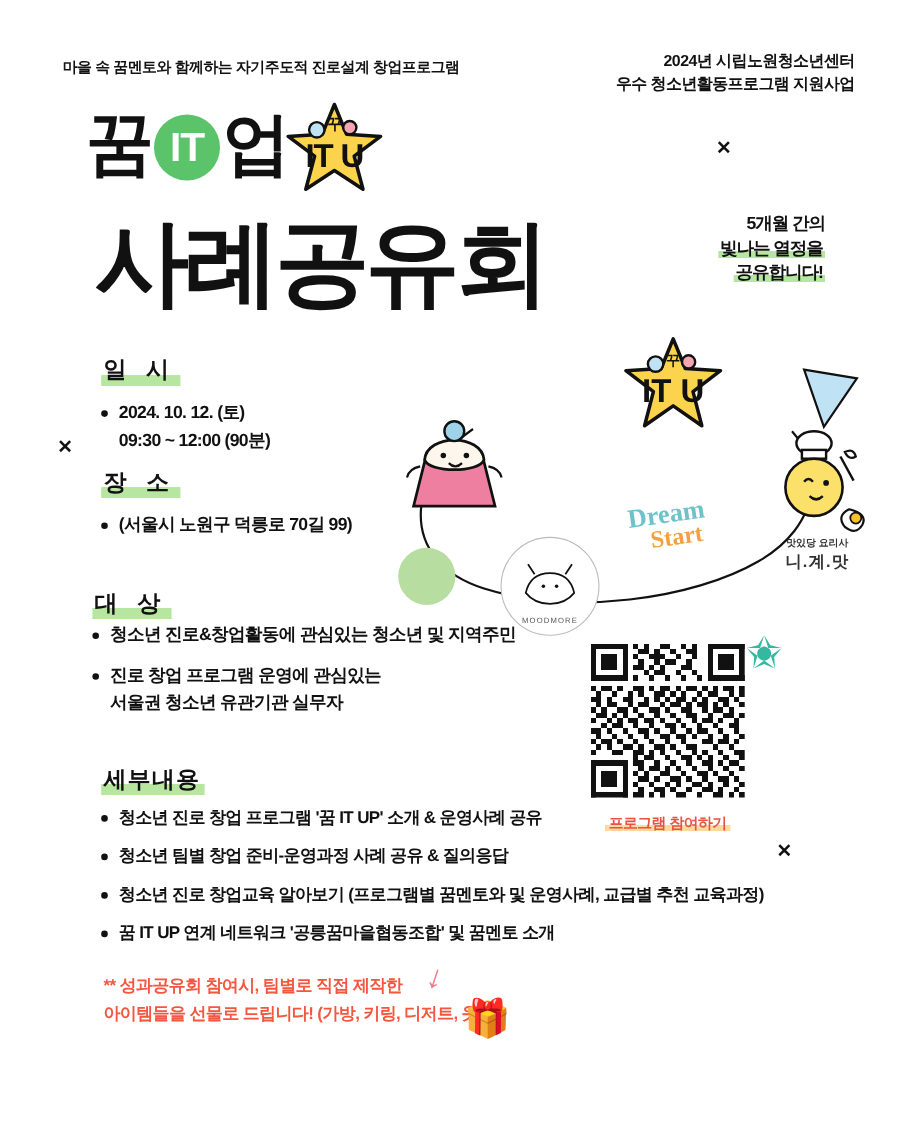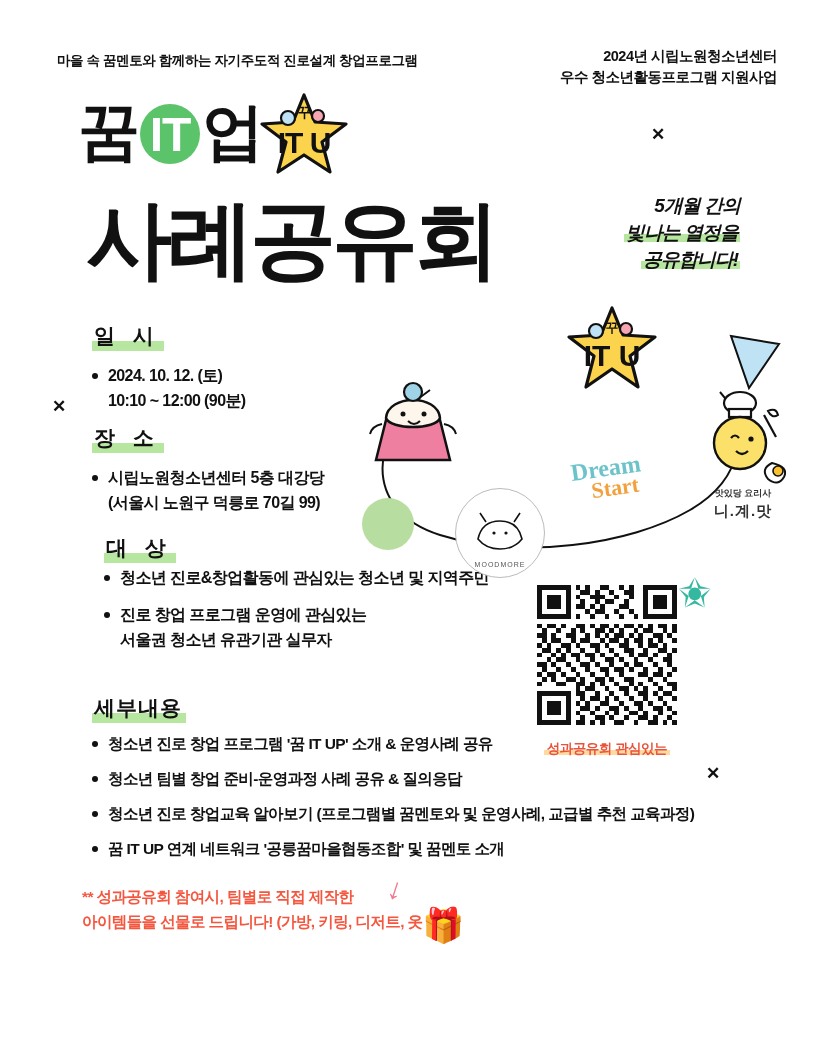--- a/index.html
+++ b/index.html
@@ -25,21 +25,21 @@
   }
 
   
   .logo-row{position:absolute;left:78px;top:86px;height:92px;display:flex;align-items:center;}
   .logo-kkum{
     font-size:62px;font-weight:900;letter-spacing:-2px;color:#111;line-height:1;
   }
   .logo-it{
     display:inline-flex;align-items:center;justify-content:center;
     width:60px;height:60px;border-radius:50%;
-    background:#5bc46a;color:#fff;font-size:48px;font-weight:900;
+    background:#5bc46a;color:#fff;font-size:37px;font-weight:900;
     margin:0 2px;position:relative;top:2px;letter-spacing:-1px;
   }
   .logo-up{font-size:62px;font-weight:900;letter-spacing:-2px;color:#111;line-height:1;}
 
   
   .star-badge{position:absolute;left:258px;top:92px;width:92px;height:92px;}
   .star-badge svg{display:block;}
   .star-badge .kktext{
     position:absolute;left:0;top:12px;width:92px;text-align:center;
     font-size:14px;font-weight:900;color:#111;letter-spacing:-1px;
@@ -51,22 +51,22 @@
 
   
   .big-title{
     position:absolute;left:86px;top:196px;
     font-size:86px;font-weight:900;letter-spacing:-4px;color:#111;line-height:1;
     white-space:nowrap;
   }
 
   
   .slogan{
-    position:absolute;right:95px;top:193px;text-align:right;
-    font-size:19px;font-weight:900;line-height:1.42;letter-spacing:-1px;color:#111;font-style:italic;
+    position:absolute;right:85px;top:193px;text-align:right;
+    font-size:16px;font-weight:900;line-height:1.42;letter-spacing:-1px;color:#111;
   }
   .slogan .hl{
     background:linear-gradient(transparent 58%, #b7e6a0 58%, #b7e6a0 96%, transparent 96%);
     padding:0 2px;
   }
 
   
   .sec{position:absolute;}
   .sec-head{
     display:inline-block;font-size:21px;font-weight:900;letter-spacing:6px;color:#111;
@@ -79,32 +79,32 @@
     letter-spacing:-0.6px;line-height:1.55;color:#111;
   }
   .bullet-line::before{
     content:"";position:absolute;left:0;top:9px;width:6px;height:6px;border-radius:50%;
     background:#111;
   }
   .bullet-line .sub{display:block;padding-left:0;}
 
   #sec-date{left:92px;top:322px;}
   #sec-place{left:92px;top:424px;}
-  #sec-target{left:104px;top:534px;}
+  #sec-target{left:84px;top:534px;}
   #sec-detail{left:92px;top:694px;}
 
   #sec-date .sec-body,#sec-place .sec-body{margin-top:12px;}
   #sec-target .sec-body{margin-top:2px;}
   #sec-detail .sec-head{letter-spacing:1px;}
   #sec-detail .sec-body{margin-top:8px;}
   #sec-detail .bullet-line{margin-bottom:11px;font-size:15.5px;}
 
   
   .note{
-    position:absolute;left:82px;top:885px;
+    position:absolute;left:94px;top:885px;
     font-size:15.5px;font-weight:700;color:#f4573f;letter-spacing:-0.6px;line-height:1.6;
   }
   .gift{position:absolute;left:422px;top:905px;font-size:34px;}
   .arrow-down{
     position:absolute;left:388px;top:872px;font-size:30px;color:#f07a8a;
     transform:rotate(18deg);
   }
 
   
   .qr-wrap{position:absolute;left:537px;top:585px;width:140px;height:140px;background:#fff;}
@@ -186,30 +186,29 @@
     <div>5개월 간의</div>
     <div><span class="hl">빛나는 열정을</span></div>
     <div><span class="hl">공유합니다!</span></div>
   </div>
 
   <div class="sec" id="sec-date">
     <span class="sec-head">일  시</span>
     <div class="sec-body">
       <div class="bullet-line">
         <span>2024. 10. 12. (토)</span>
-        <span class="sub">10:10 ~ 12:00 (90분)</span>
+        <span class="sub">09:30 ~ 12:00 (90분)</span>
       </div>
     </div>
   </div>
 
   <div class="sec" id="sec-place">
     <span class="sec-head">장  소</span>
     <div class="sec-body">
       <div class="bullet-line">
-        <span>시립노원청소년센터 5층 대강당</span>
         <span class="sub">(서울시 노원구 덕릉로 70길 99)</span>
       </div>
     </div>
   </div>
 
   <div class="sec" id="sec-target">
     <span class="sec-head">대  상</span>
     <div class="sec-body">
       <div class="bullet-line" style="margin-bottom:12px">
         <span>청소년 진로&amp;창업활동에 관심있는 청소년 및 지역주민</span>
@@ -486,21 +485,21 @@
           <rect x="13" y="28" width="1" height="1"></rect>
         <rect x="16" y="28" width="2" height="1"></rect>
           <rect x="20" y="28" width="1" height="1"></rect>
           <rect x="23" y="28" width="2" height="1"></rect>
         <rect x="26" y="28" width="1" height="1"></rect>
           <rect x="28" y="28" width="1" height="1"></rect>
       </g>
     </svg>
   </div>
   <div class="qr-caption">
-    <span class="hl">성과공유회 관심있는</span>
+    <span class="hl">프로그램 참여하기</span>
   </div>
 
   <svg class="ill" style="left:330px;top:330px;" width="470" height="290" viewBox="0 0 470 290">
     <path d="M100 60 C 40 100, 30 180, 110 205 C 190 230, 300 215, 360 180 C 415 148, 420 95, 390 62" fill="none" stroke="#111" stroke-width="2"></path>
   </svg>
 
   <div class="ill star2">
     <svg width="94" height="94" viewBox="0 0 94 94" aria-hidden="true">
       <path d="M47 3 L58 30 L90 32 L65 51 L73 82 L47 64 L21 82 L29 51 L4 32 L36 30 Z" fill="#fbd34d" stroke="#111" stroke-width="3.2" stroke-linejoin="round"></path>
       <circle cx="31" cy="26" r="7" fill="#bfe3f5" stroke="#111" stroke-width="2.2"></circle>

